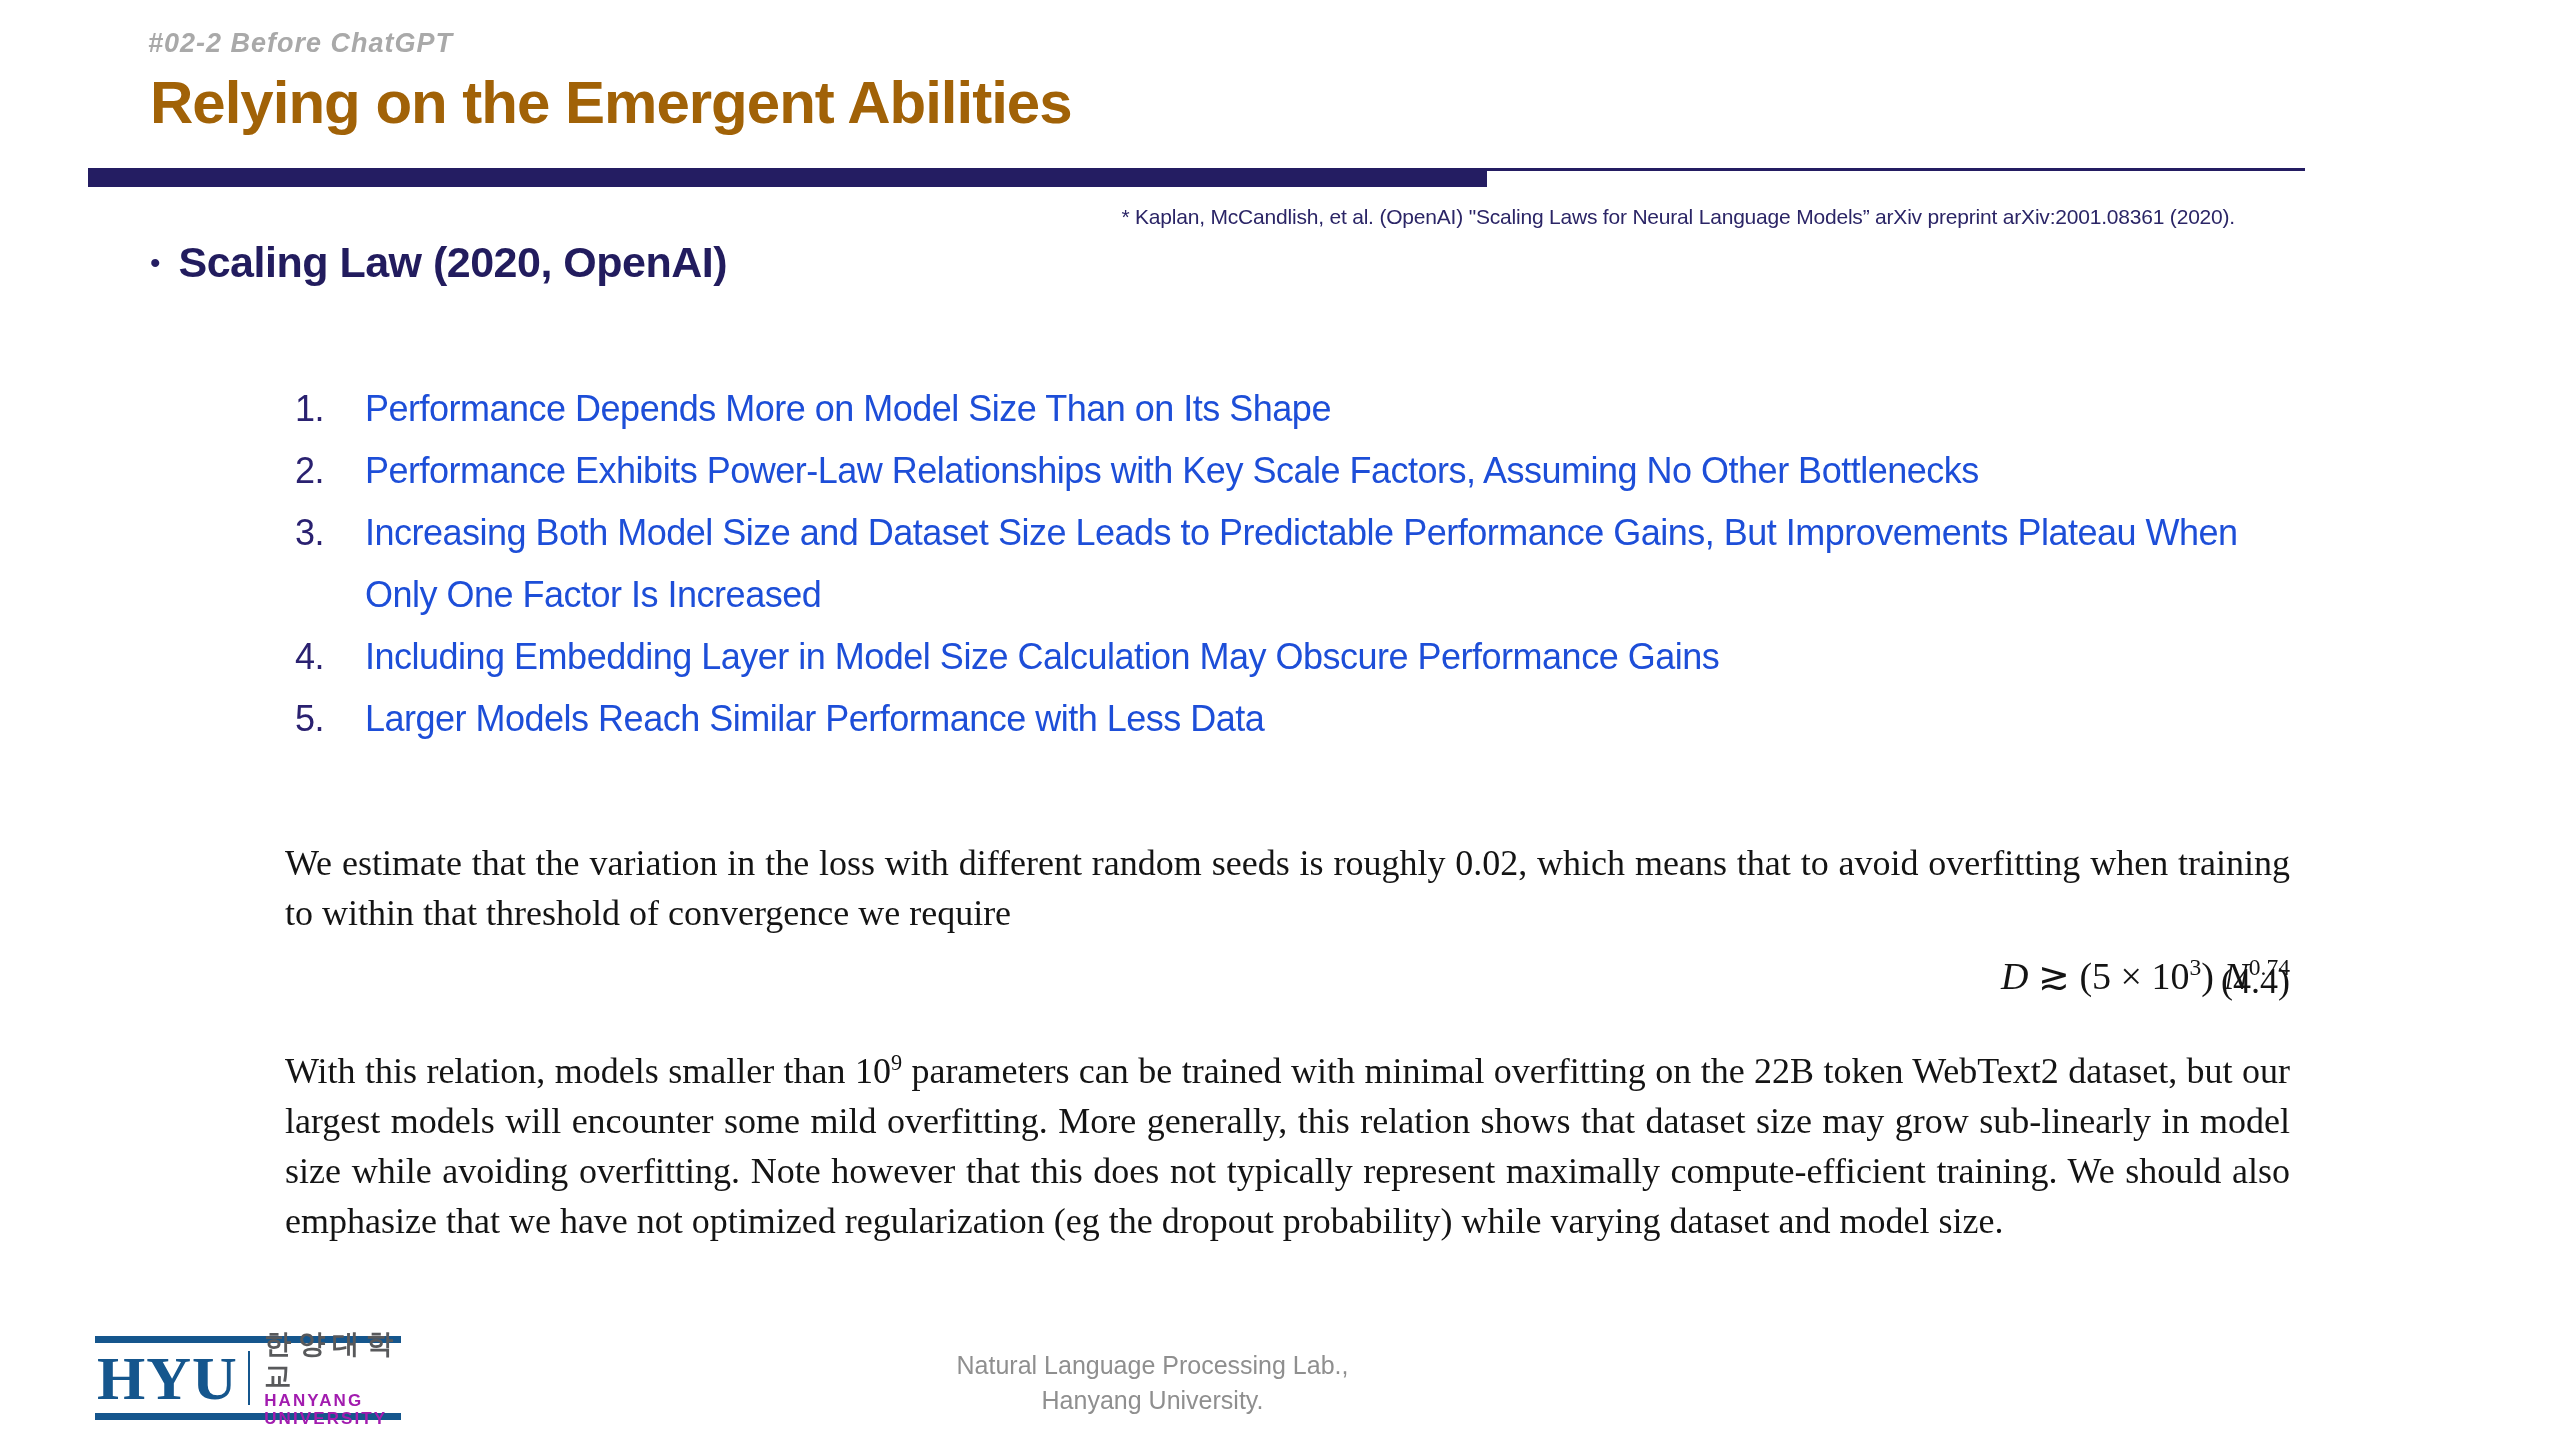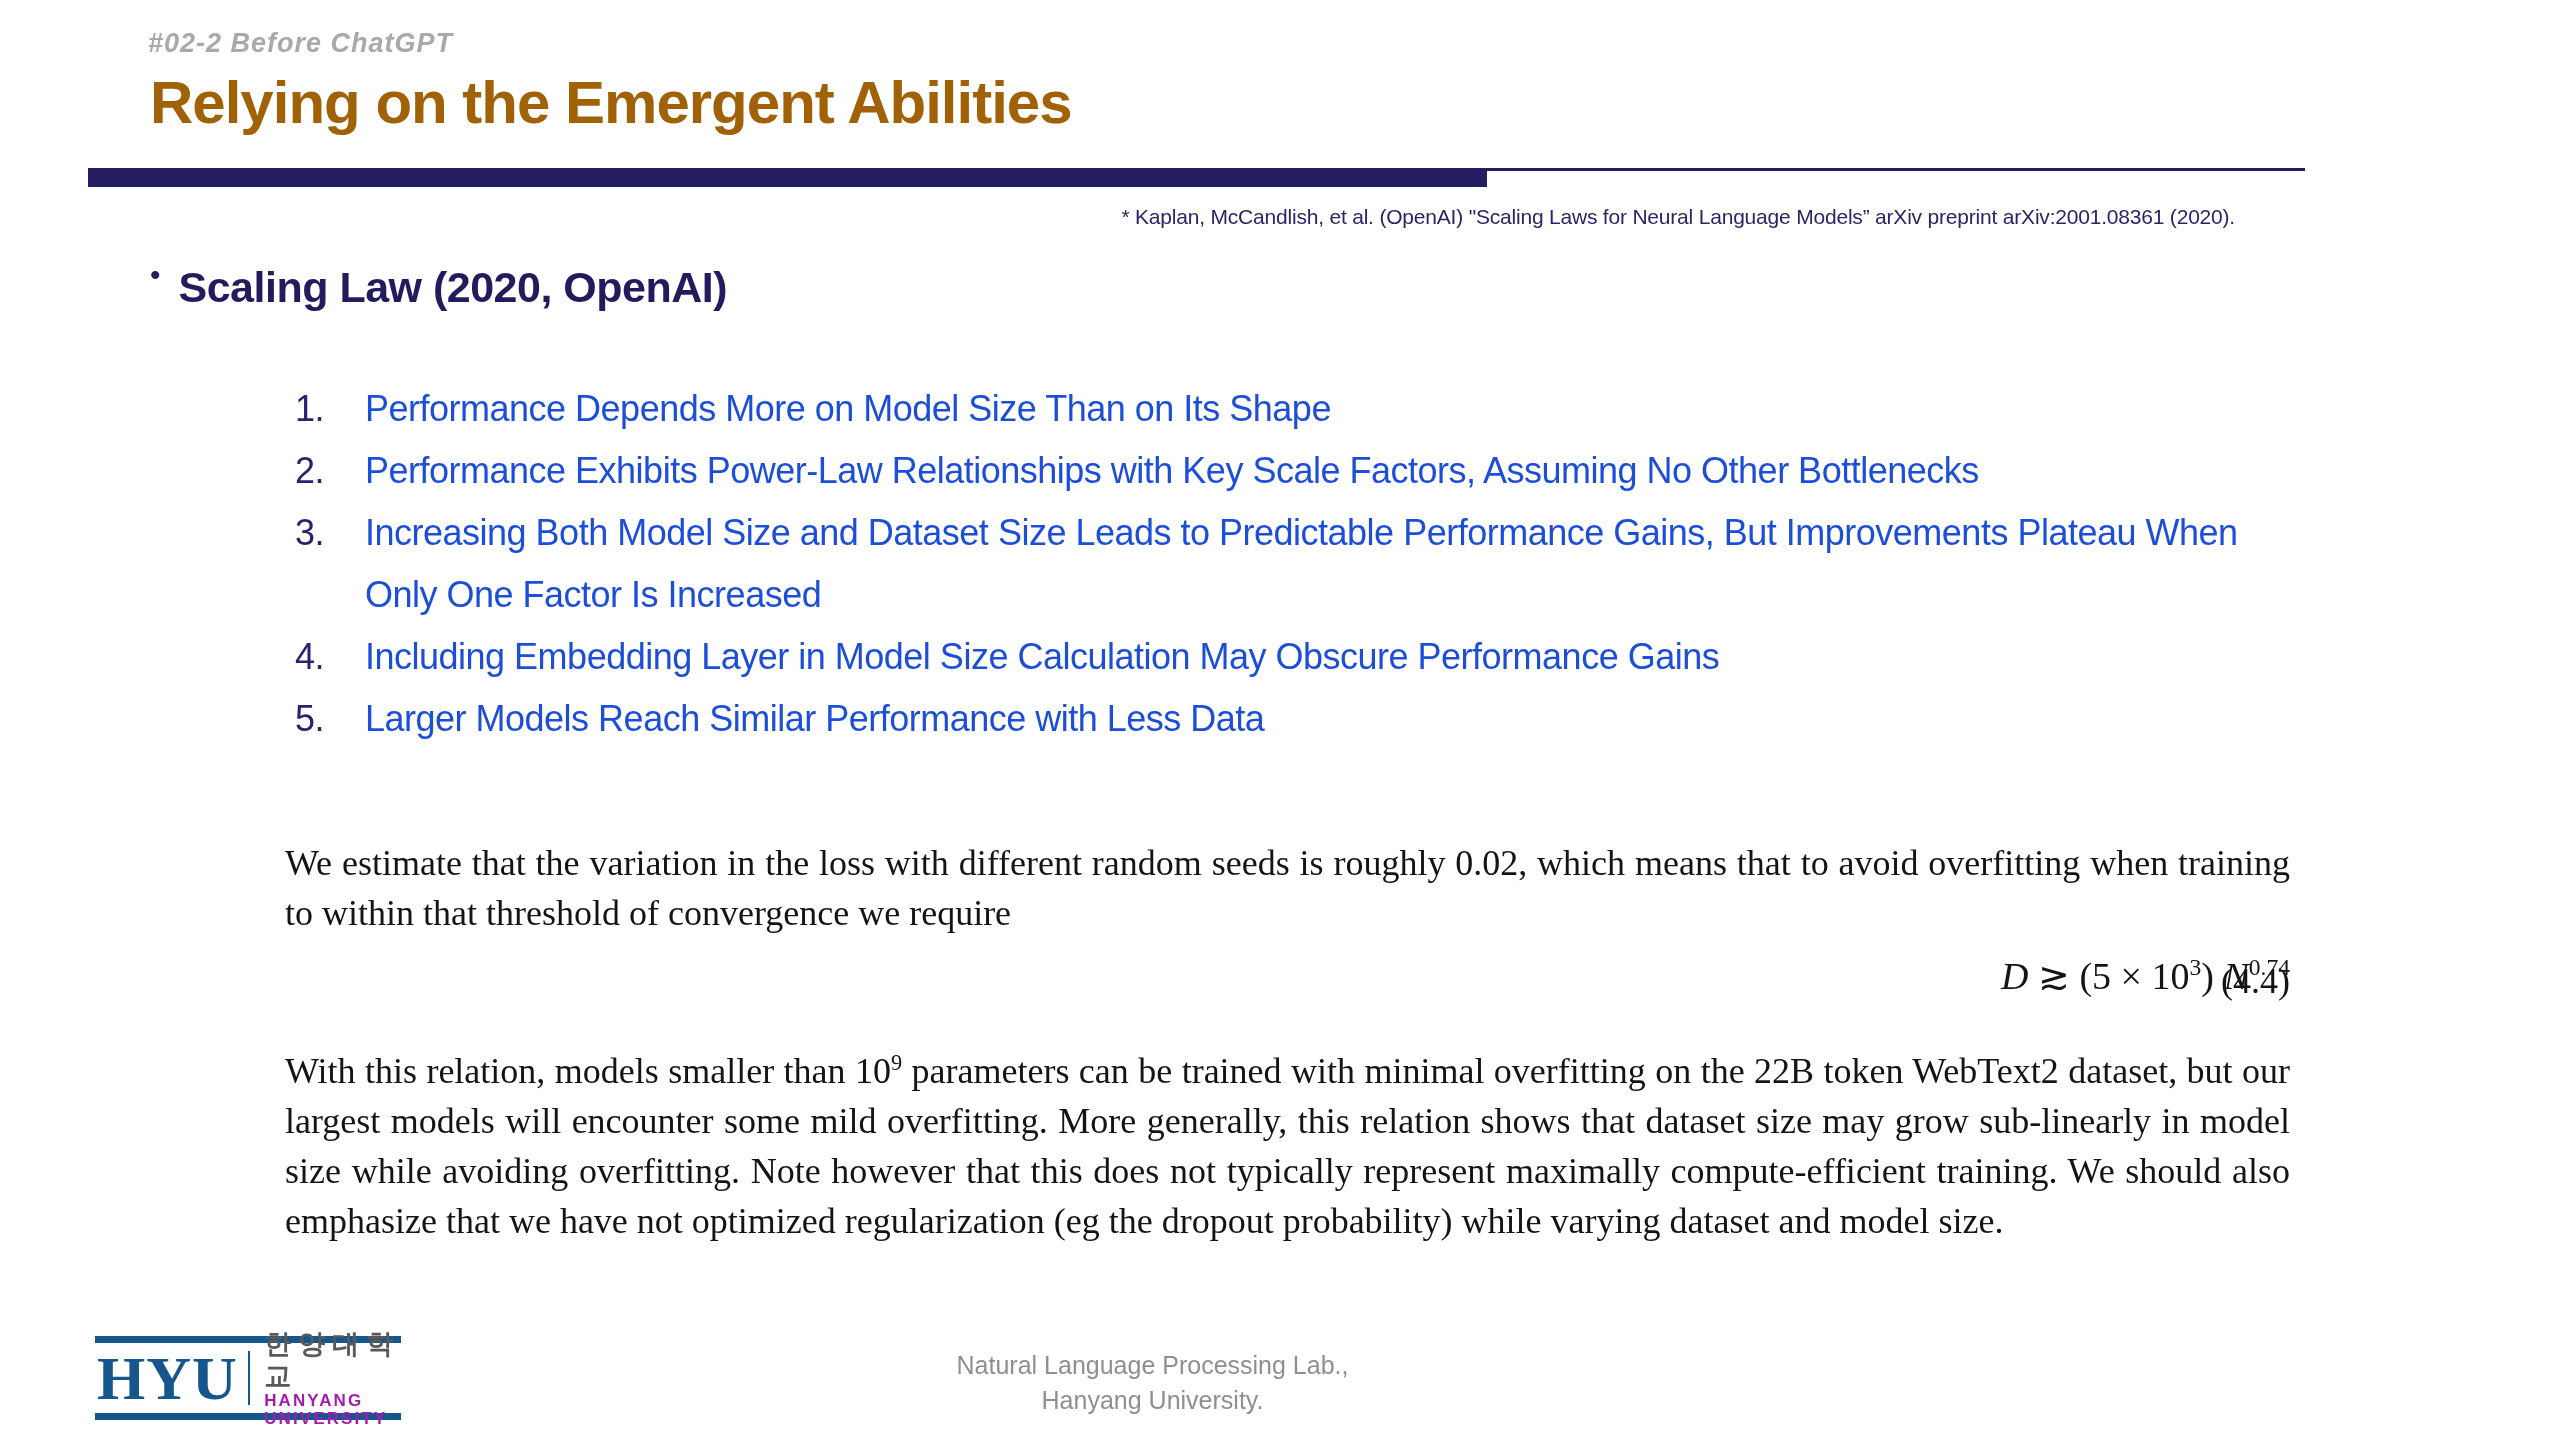--- a/index.html
+++ b/index.html
@@ -37,21 +37,21 @@
     font-size: 21px; color: #2b2566; letter-spacing: -0.2px;
   }
 
   
   .section-heading-row {
     position: absolute; left: 150px; top: 238px;
     display: flex; align-items: center; gap: 18px;
   }
   .section-bullet { color: #241d62; font-size: 30px; line-height: 1; }
   .section-heading {
-    font-size: 43px; font-weight: bold; color: #221c5e; letter-spacing: -0.5px; margin-top: 25px;
+    font-size: 43px; font-weight: bold; color: #221c5e; letter-spacing: -0.5px;
   }
 
   
   .findings {
     position: absolute; left: 295px; top: 378px;
   }
   .finding {
     display: flex; align-items: flex-start;
     font-size: 36px; line-height: 62px; letter-spacing: -0.5px;
   }

